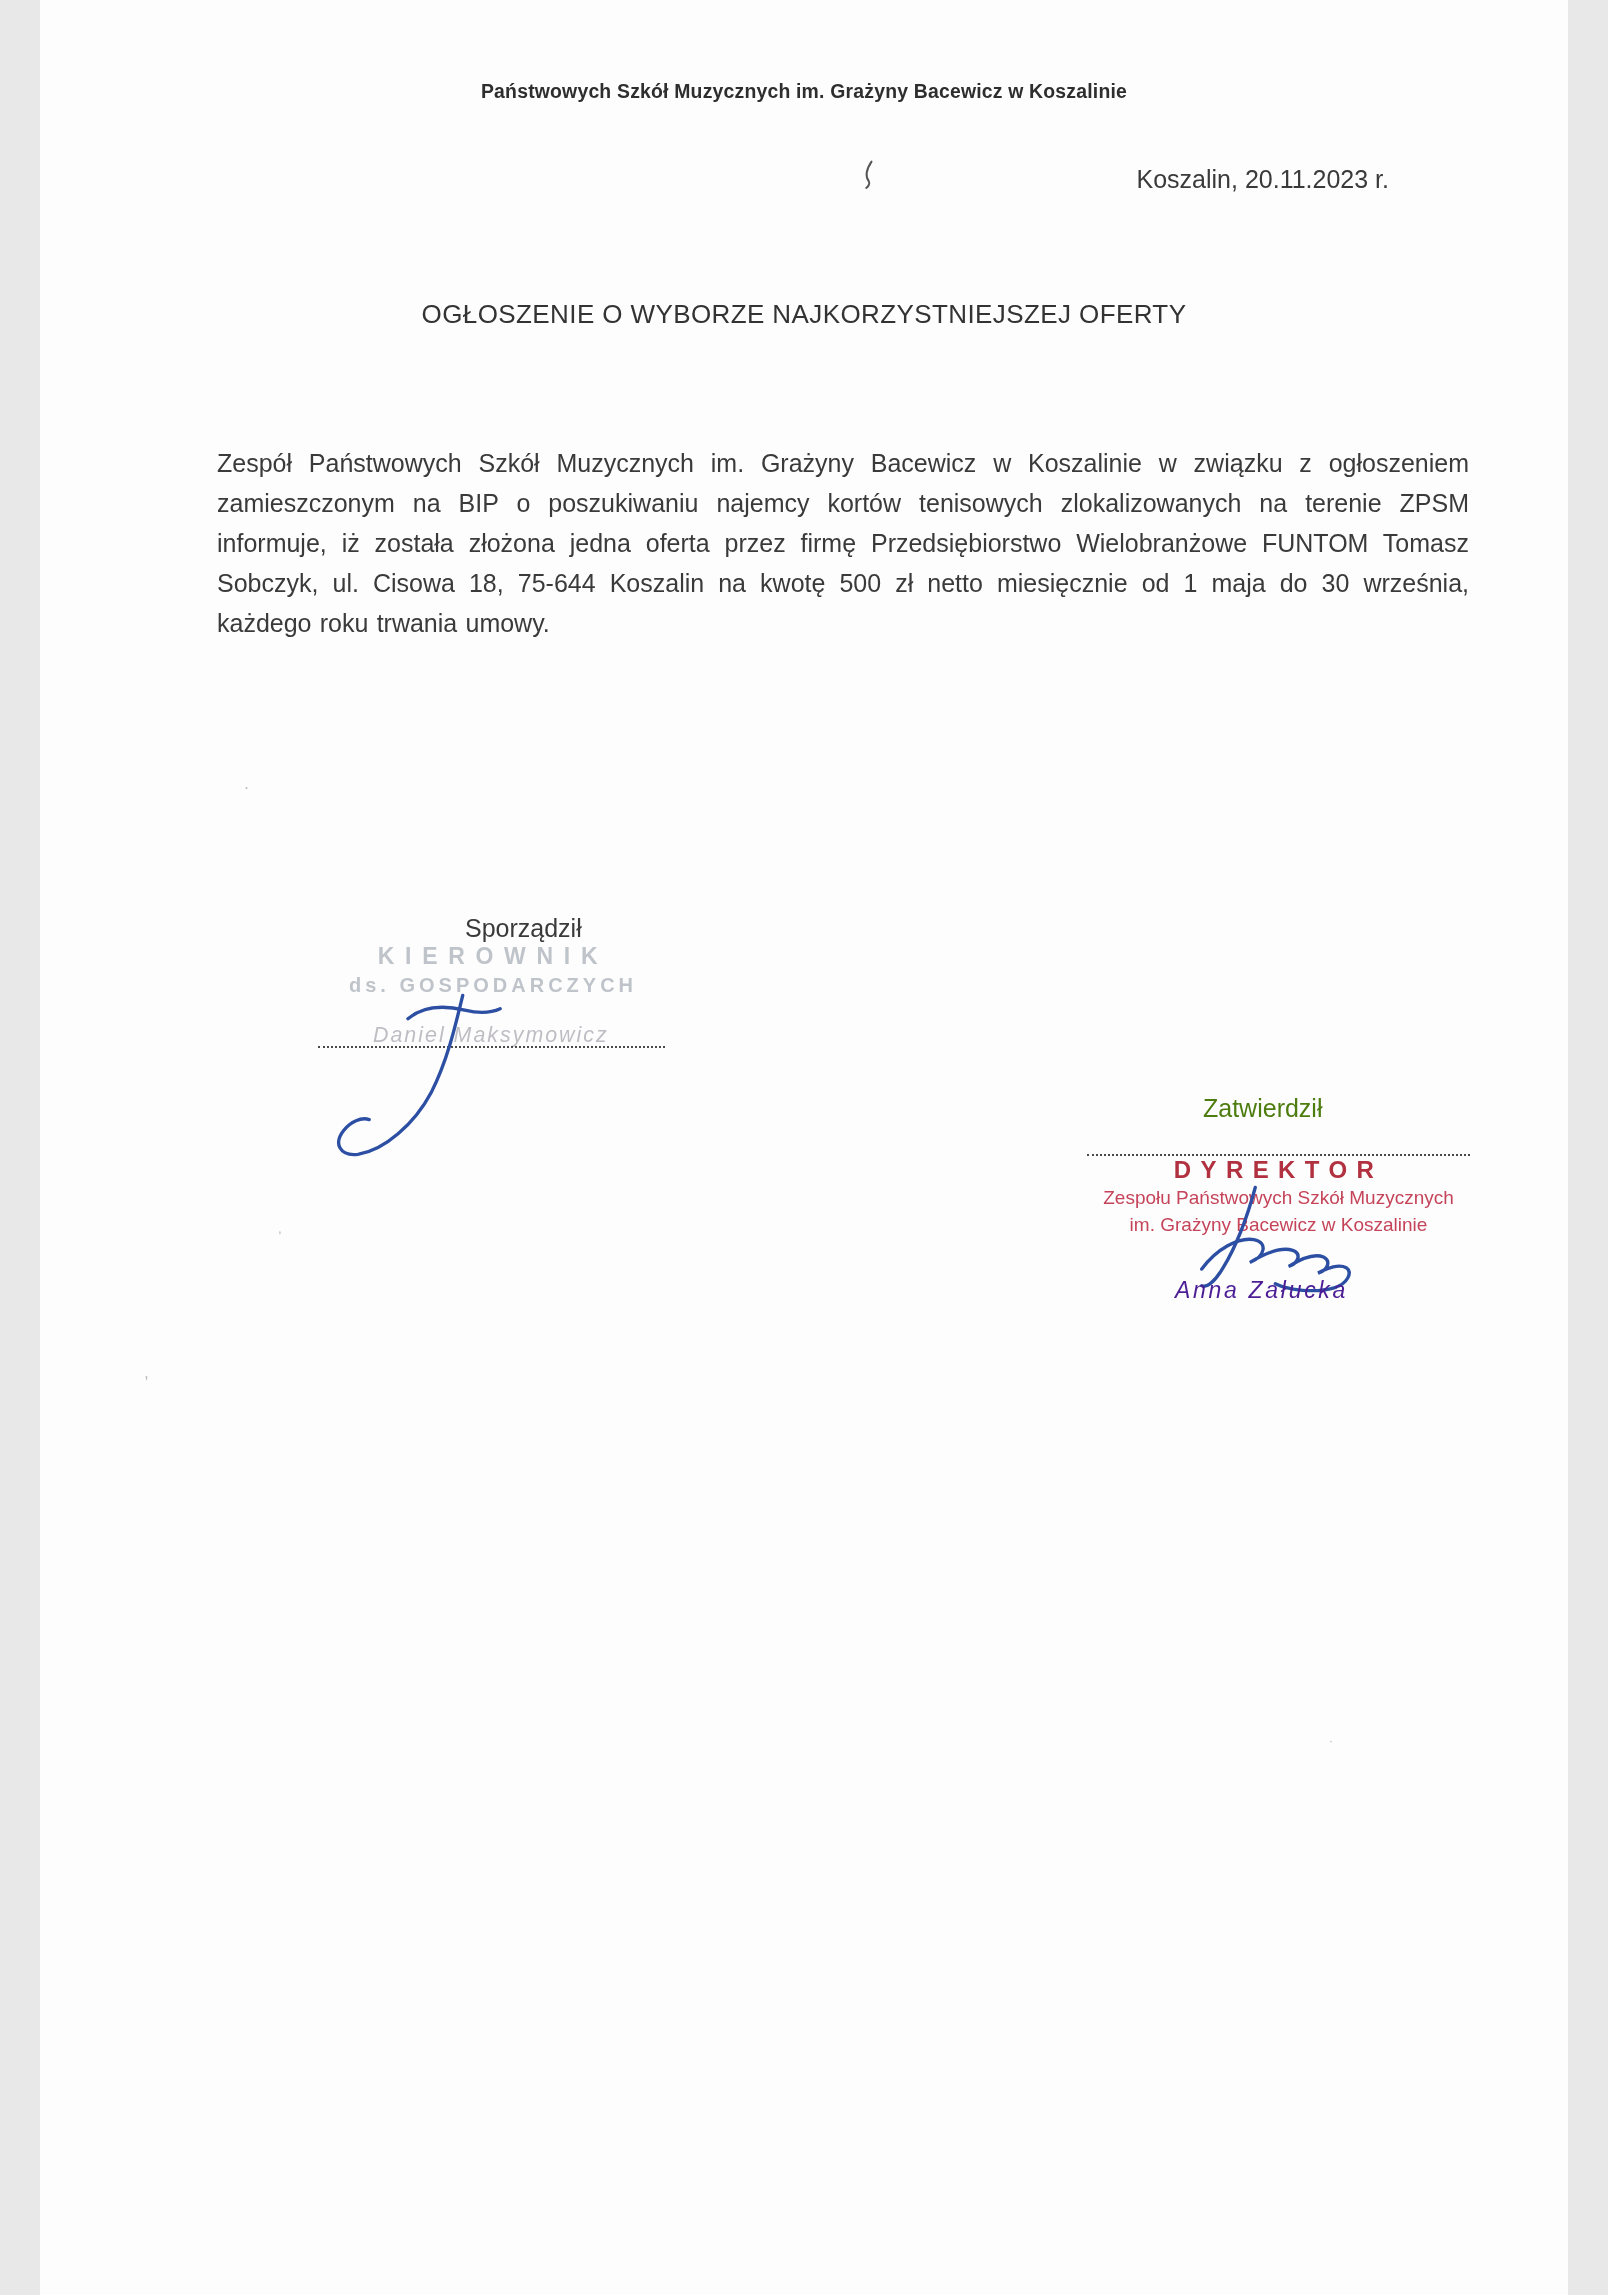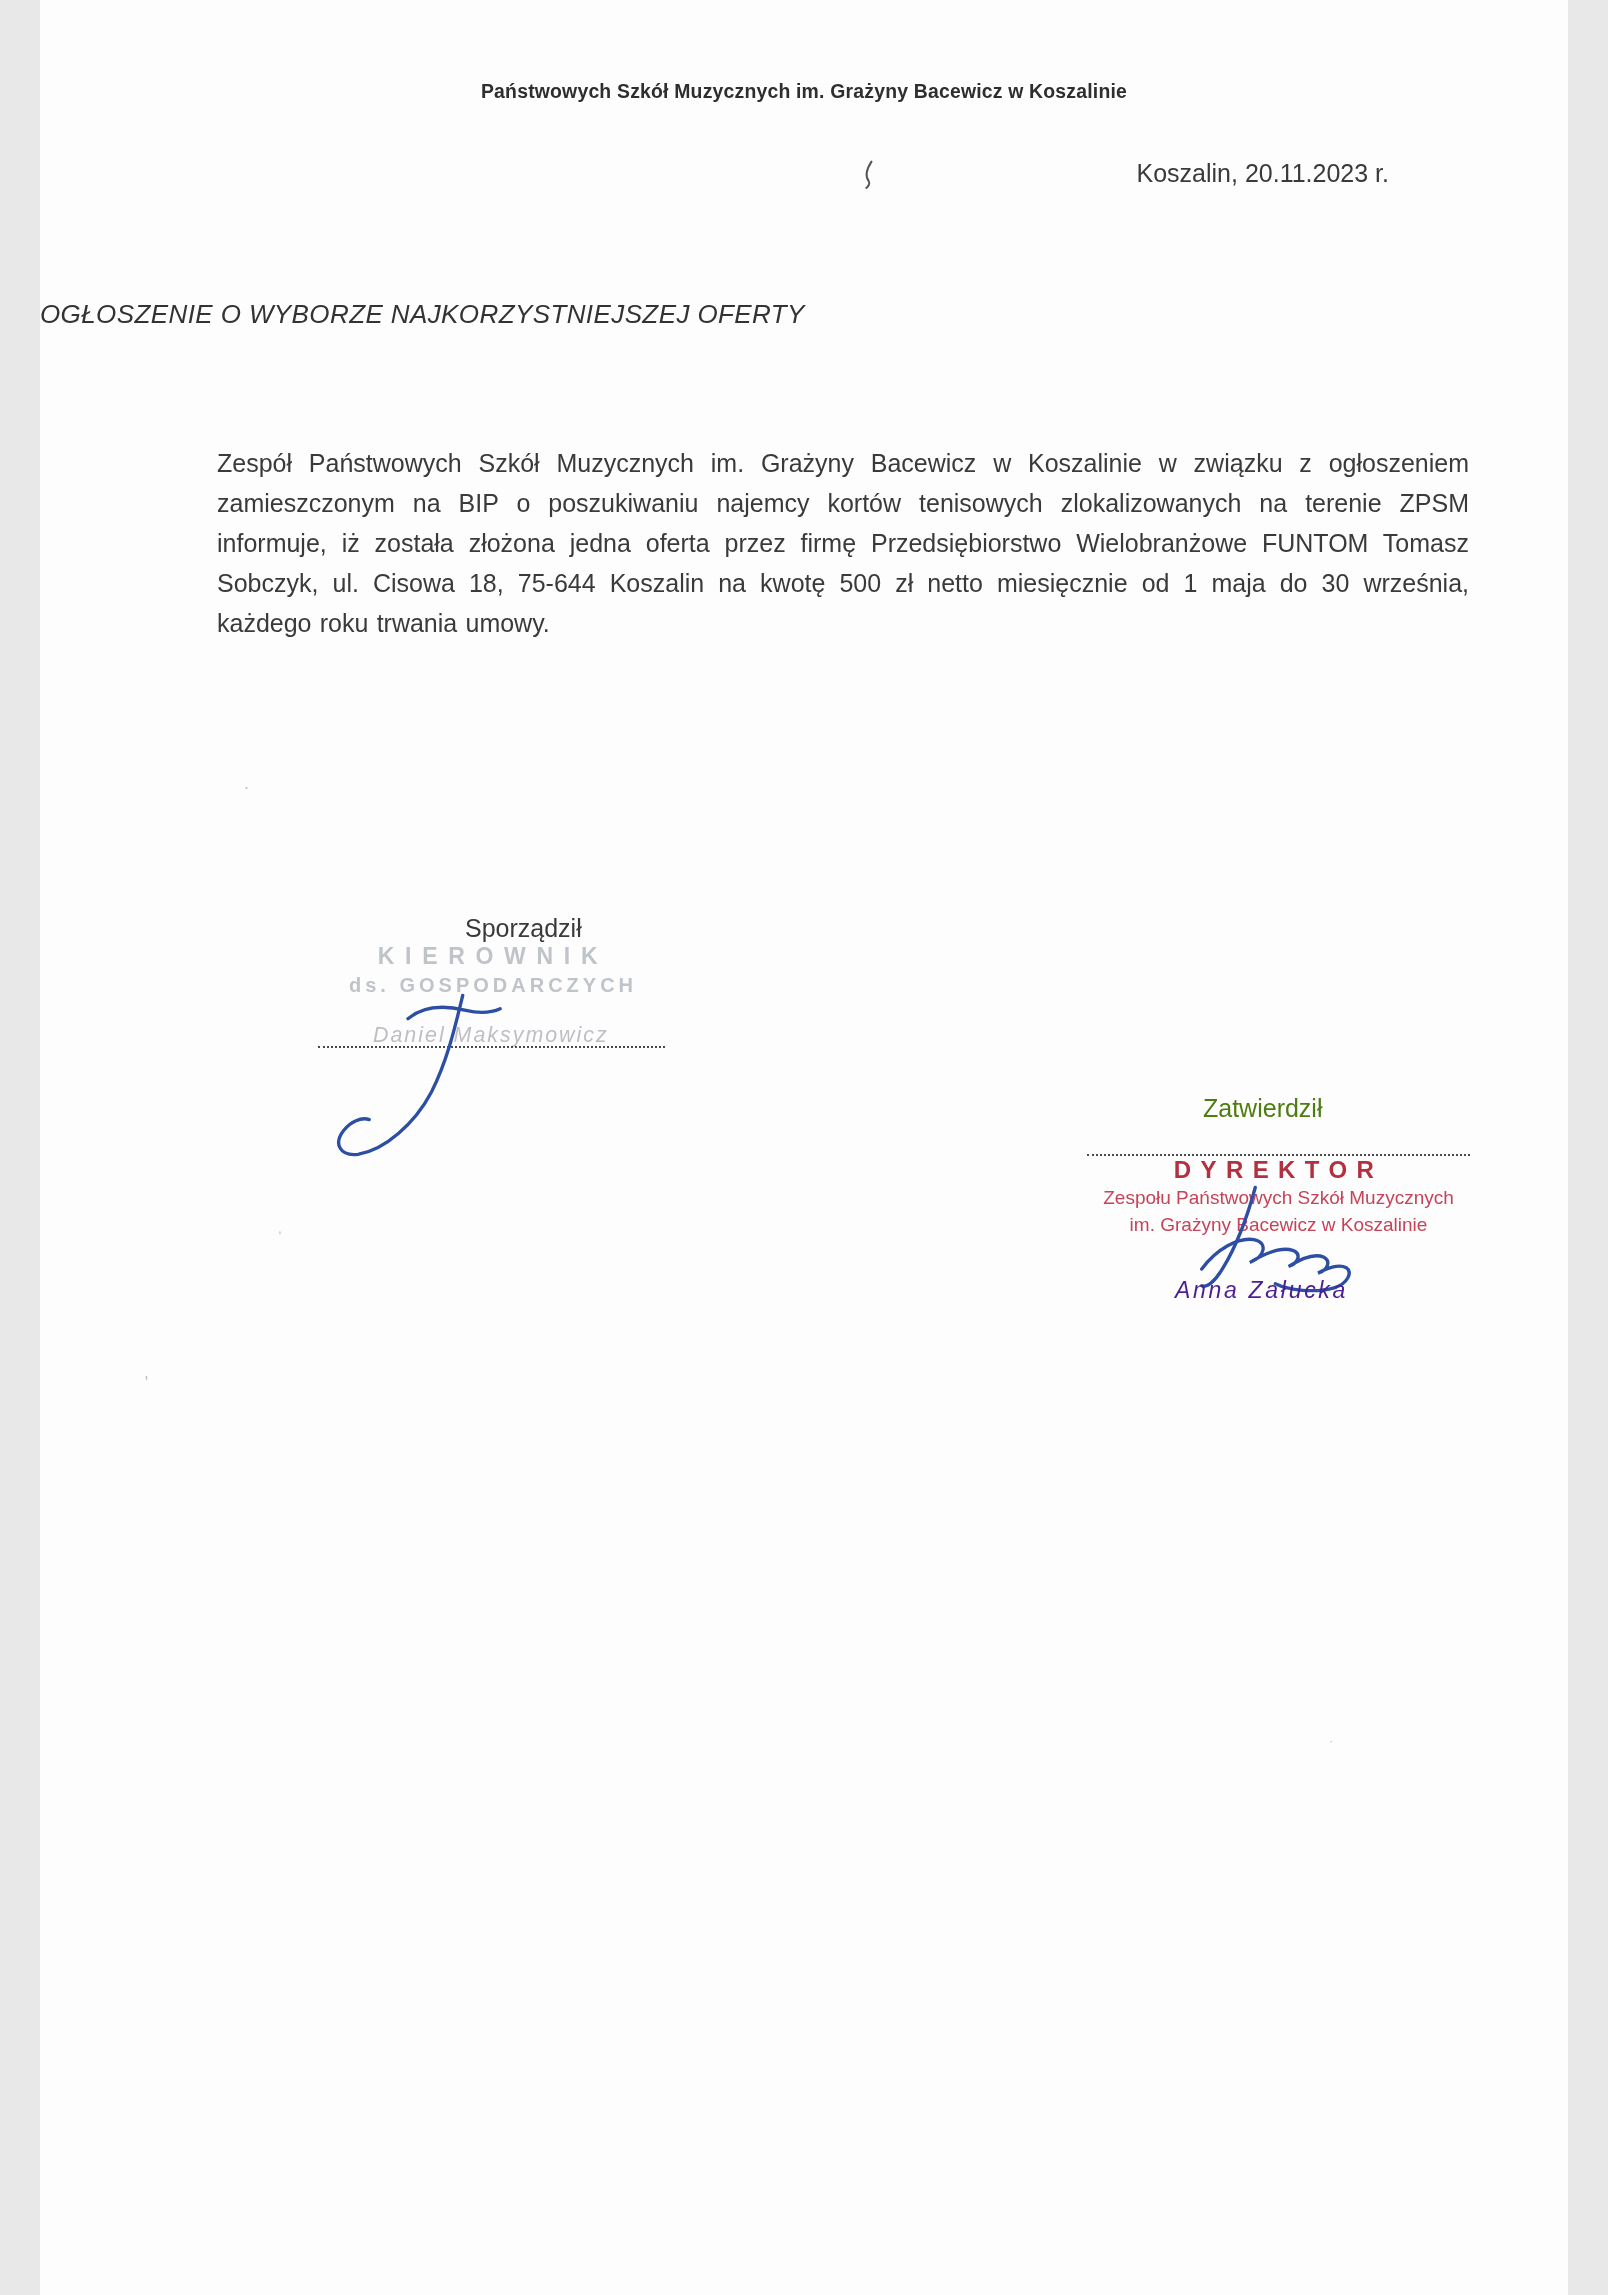--- a/index.html
+++ b/index.html
@@ -17,33 +17,32 @@
     position: absolute;
     top: 80px; left: 0; right: 0;
     text-align: center;
     font-size: 19.4px;
     font-weight: bold;
     color: #2e2e2e;
     letter-spacing: 0.2px;
   }
   .date-line {
     position: absolute;
-    top: 159px;
+    top: 165px;
     right: 179px;
     font-size: 25px;
     color: #3a3a3a;
   }
   .doc-title {
     position: absolute;
     top: 299px; left: 0; right: 0;
-    text-align: left;
+    text-align: center;
     font-size: 26px;
     letter-spacing: 0.4px;
     color: #333;
-    font-style: italic;
   }
   .body-text {
     position: absolute;
     left: 177px;
     width: 1252px;
     font-size: 25px;
     line-height: 40px;
     text-align: justify;
     color: #3a3a3a;
     word-spacing: 1.3px;

